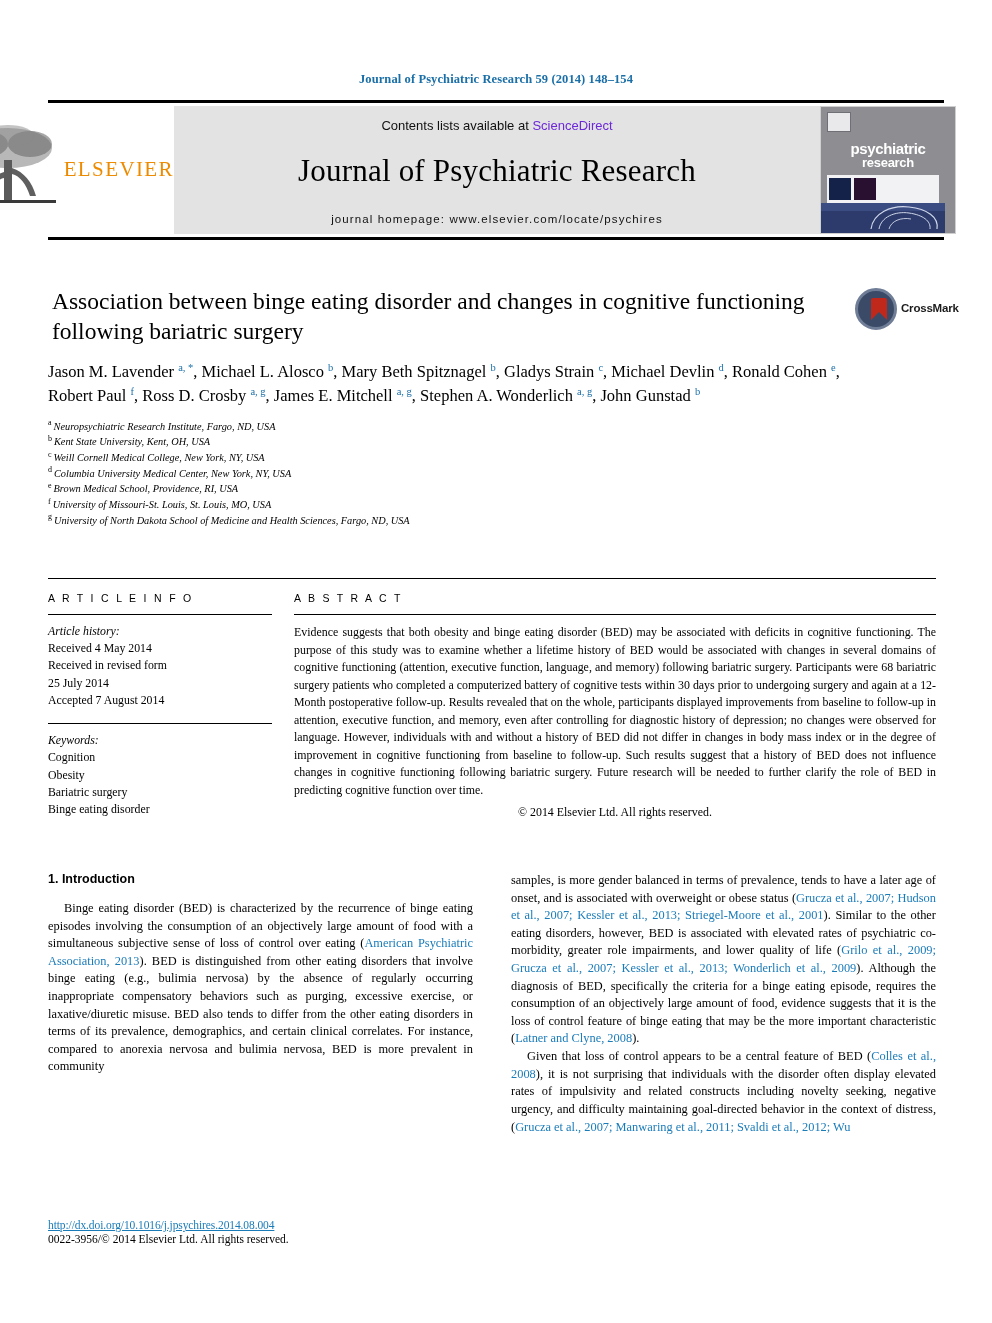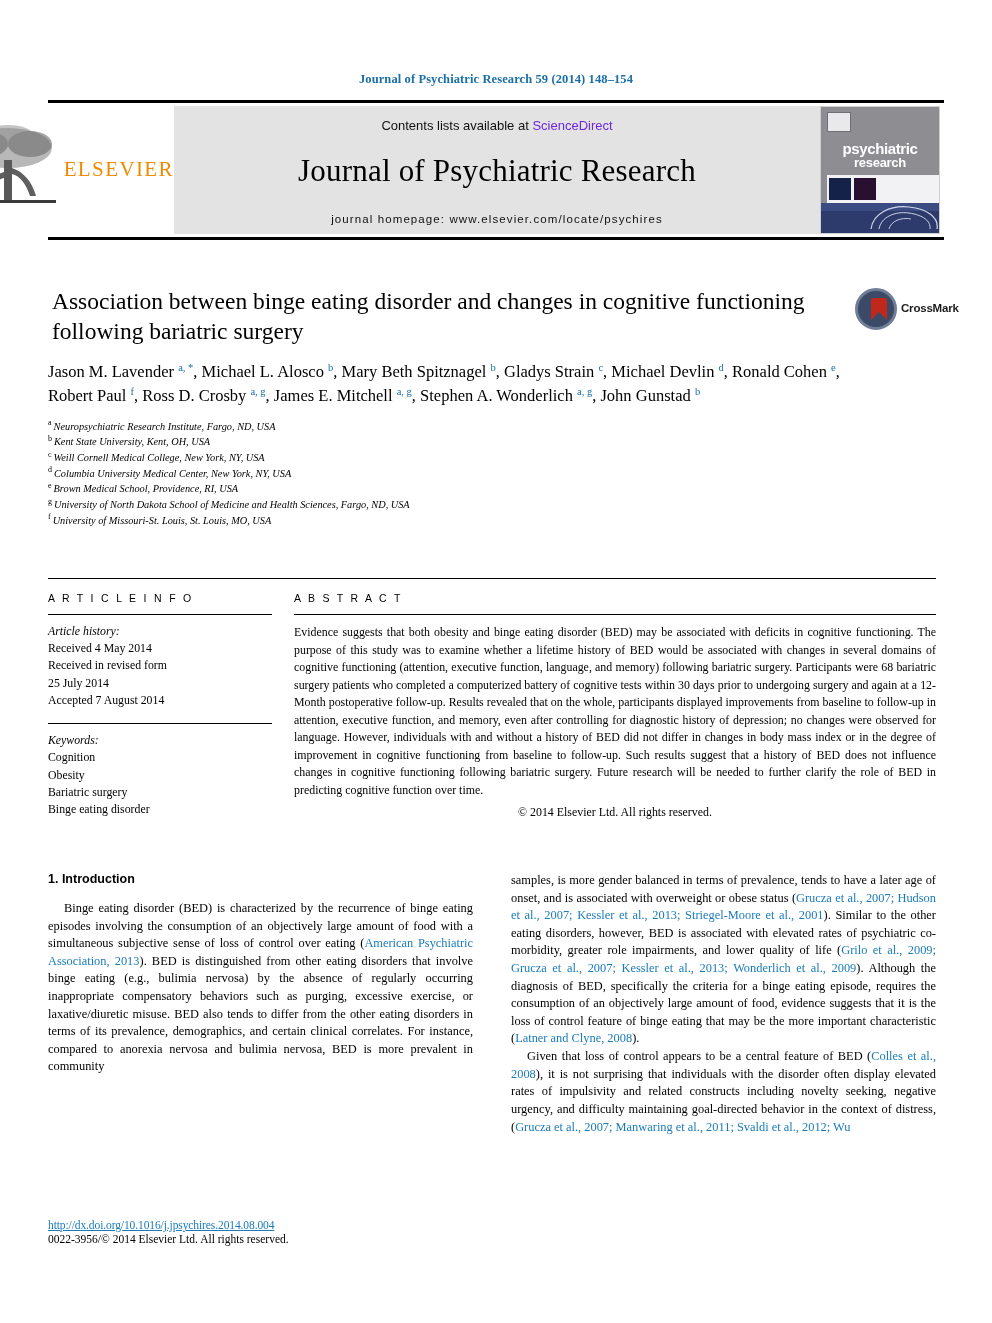--- a/index.html
+++ b/index.html
@@ -117,21 +117,21 @@
     font-family: "Liberation Sans", sans-serif;
     font-size: 11.5px;
     letter-spacing: 1.1px;
     margin-top: 24px;
     color: #111;
   }
   .cover-thumb {
     position: absolute;
     top: 6px;
     left: 772px;
-    width: 120px;
+    width: 136px;
     height: 128px;
     background: #8d8d92;
     border: 1px solid #cfcfcf;
     box-sizing: border-box;
     overflow: hidden;
   }
   .cover-inner { position:absolute; inset:0; }
   .cover-title {
     position: absolute;
     top: 34px;
@@ -443,22 +443,22 @@
 
   <div class="title-block">
     <h1 class="article-title">Association between binge eating disorder and changes in cognitive functioning following bariatric surgery</h1>
     <div class="authors">Jason M. Lavender <sup>a, *</sup>, Michael L. Alosco <sup>b</sup>, Mary Beth Spitznagel <sup>b</sup>, Gladys Strain <sup>c</sup>, Michael Devlin <sup>d</sup>, Ronald Cohen <sup>e</sup>, Robert Paul <sup>f</sup>, Ross D. Crosby <sup>a, g</sup>, James E. Mitchell <sup>a, g</sup>, Stephen A. Wonderlich <sup>a, g</sup>, John Gunstad <sup>b</sup></div>
     <div class="affiliations">
       <div class="aff"><sup>a</sup><span>Neuropsychiatric Research Institute, Fargo, ND, USA</span></div>
       <div class="aff"><sup>b</sup><span>Kent State University, Kent, OH, USA</span></div>
       <div class="aff"><sup>c</sup><span>Weill Cornell Medical College, New York, NY, USA</span></div>
       <div class="aff"><sup>d</sup><span>Columbia University Medical Center, New York, NY, USA</span></div>
       <div class="aff"><sup>e</sup><span>Brown Medical School, Providence, RI, USA</span></div>
+      <div class="aff"><sup>f</sup><span>University of Missouri-St. Louis, St. Louis, MO, USA</span></div>
       <div class="aff"><sup>g</sup><span>University of North Dakota School of Medicine and Health Sciences, Fargo, ND, USA</span></div>
-      <div class="aff"><sup>f</sup><span>University of Missouri-St. Louis, St. Louis, MO, USA</span></div>
     </div>
   </div>
 
   <div class="crossmark">
     <div class="cm-badge">
       <div class="cm-inner">
         <div class="cm-notch"></div>
       </div>
     </div>
     <div class="cm-label">CrossMark</div>

